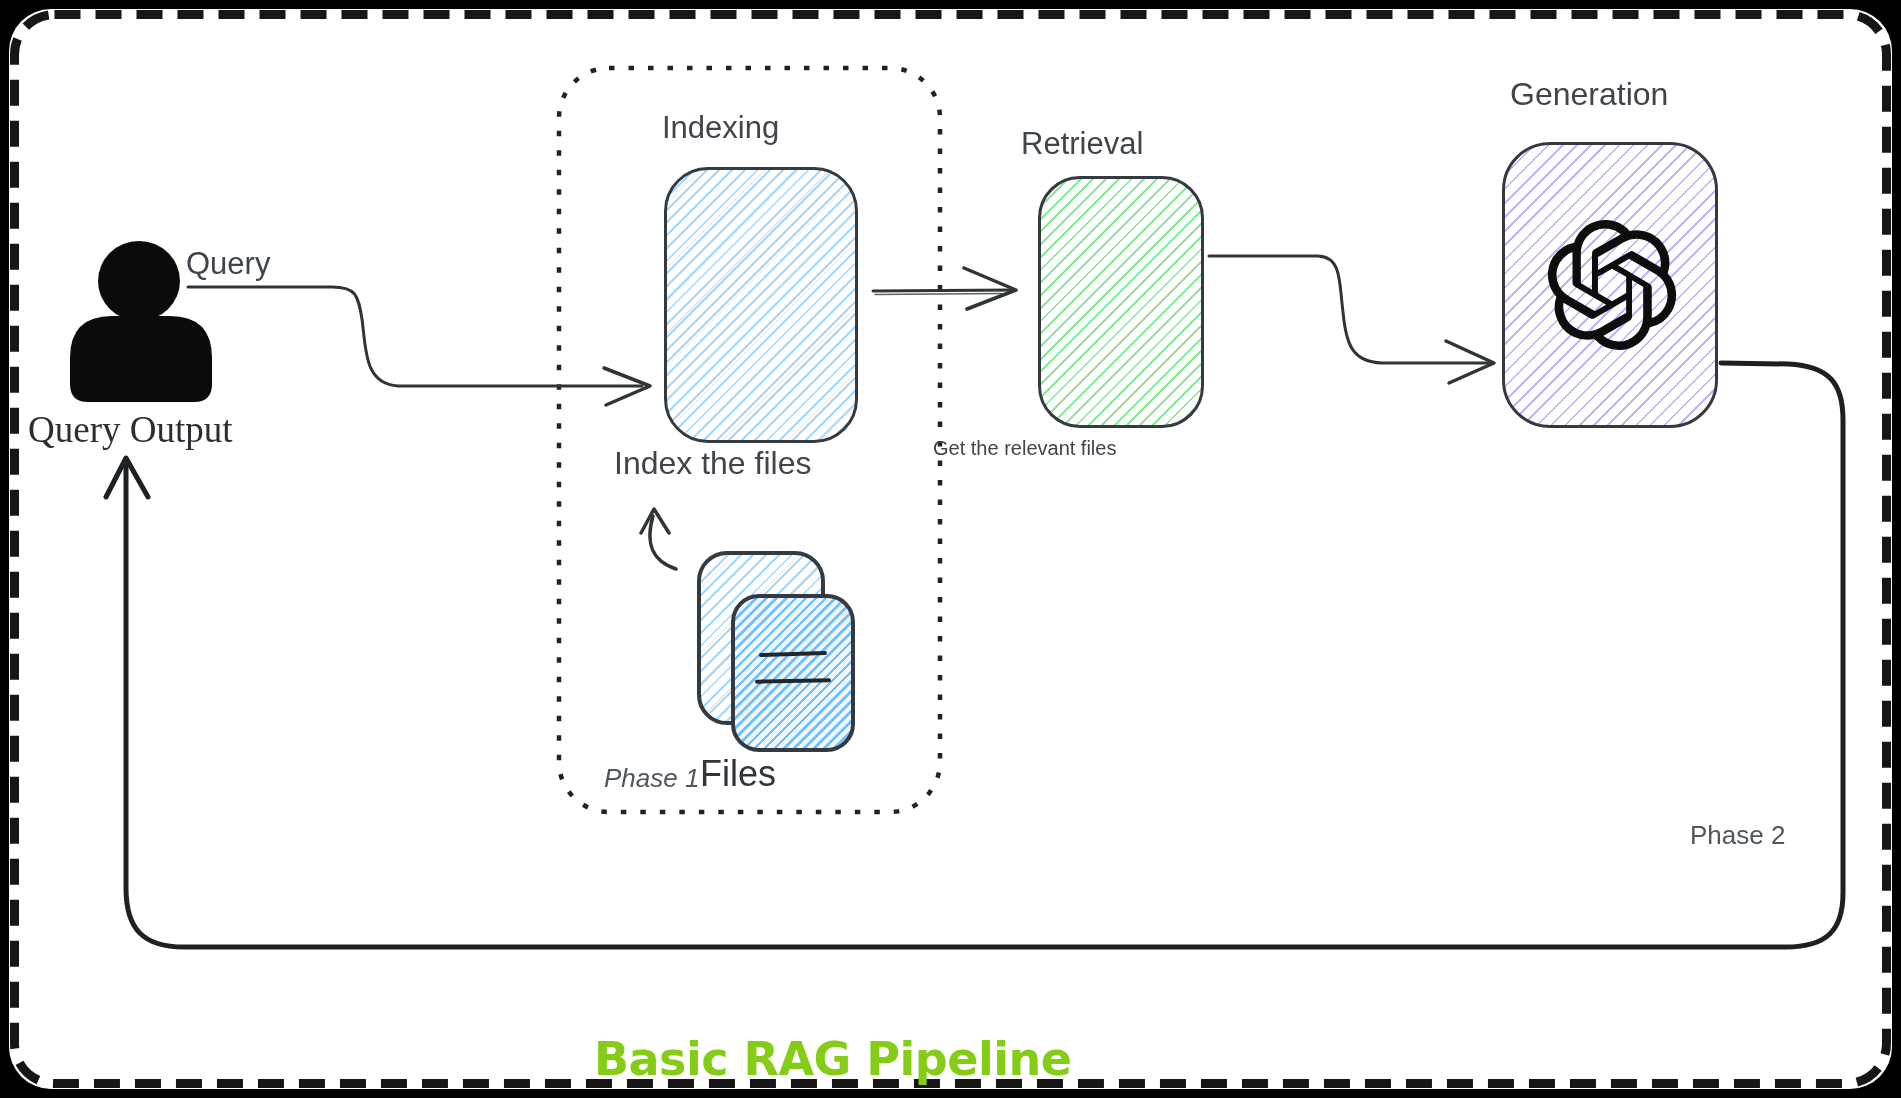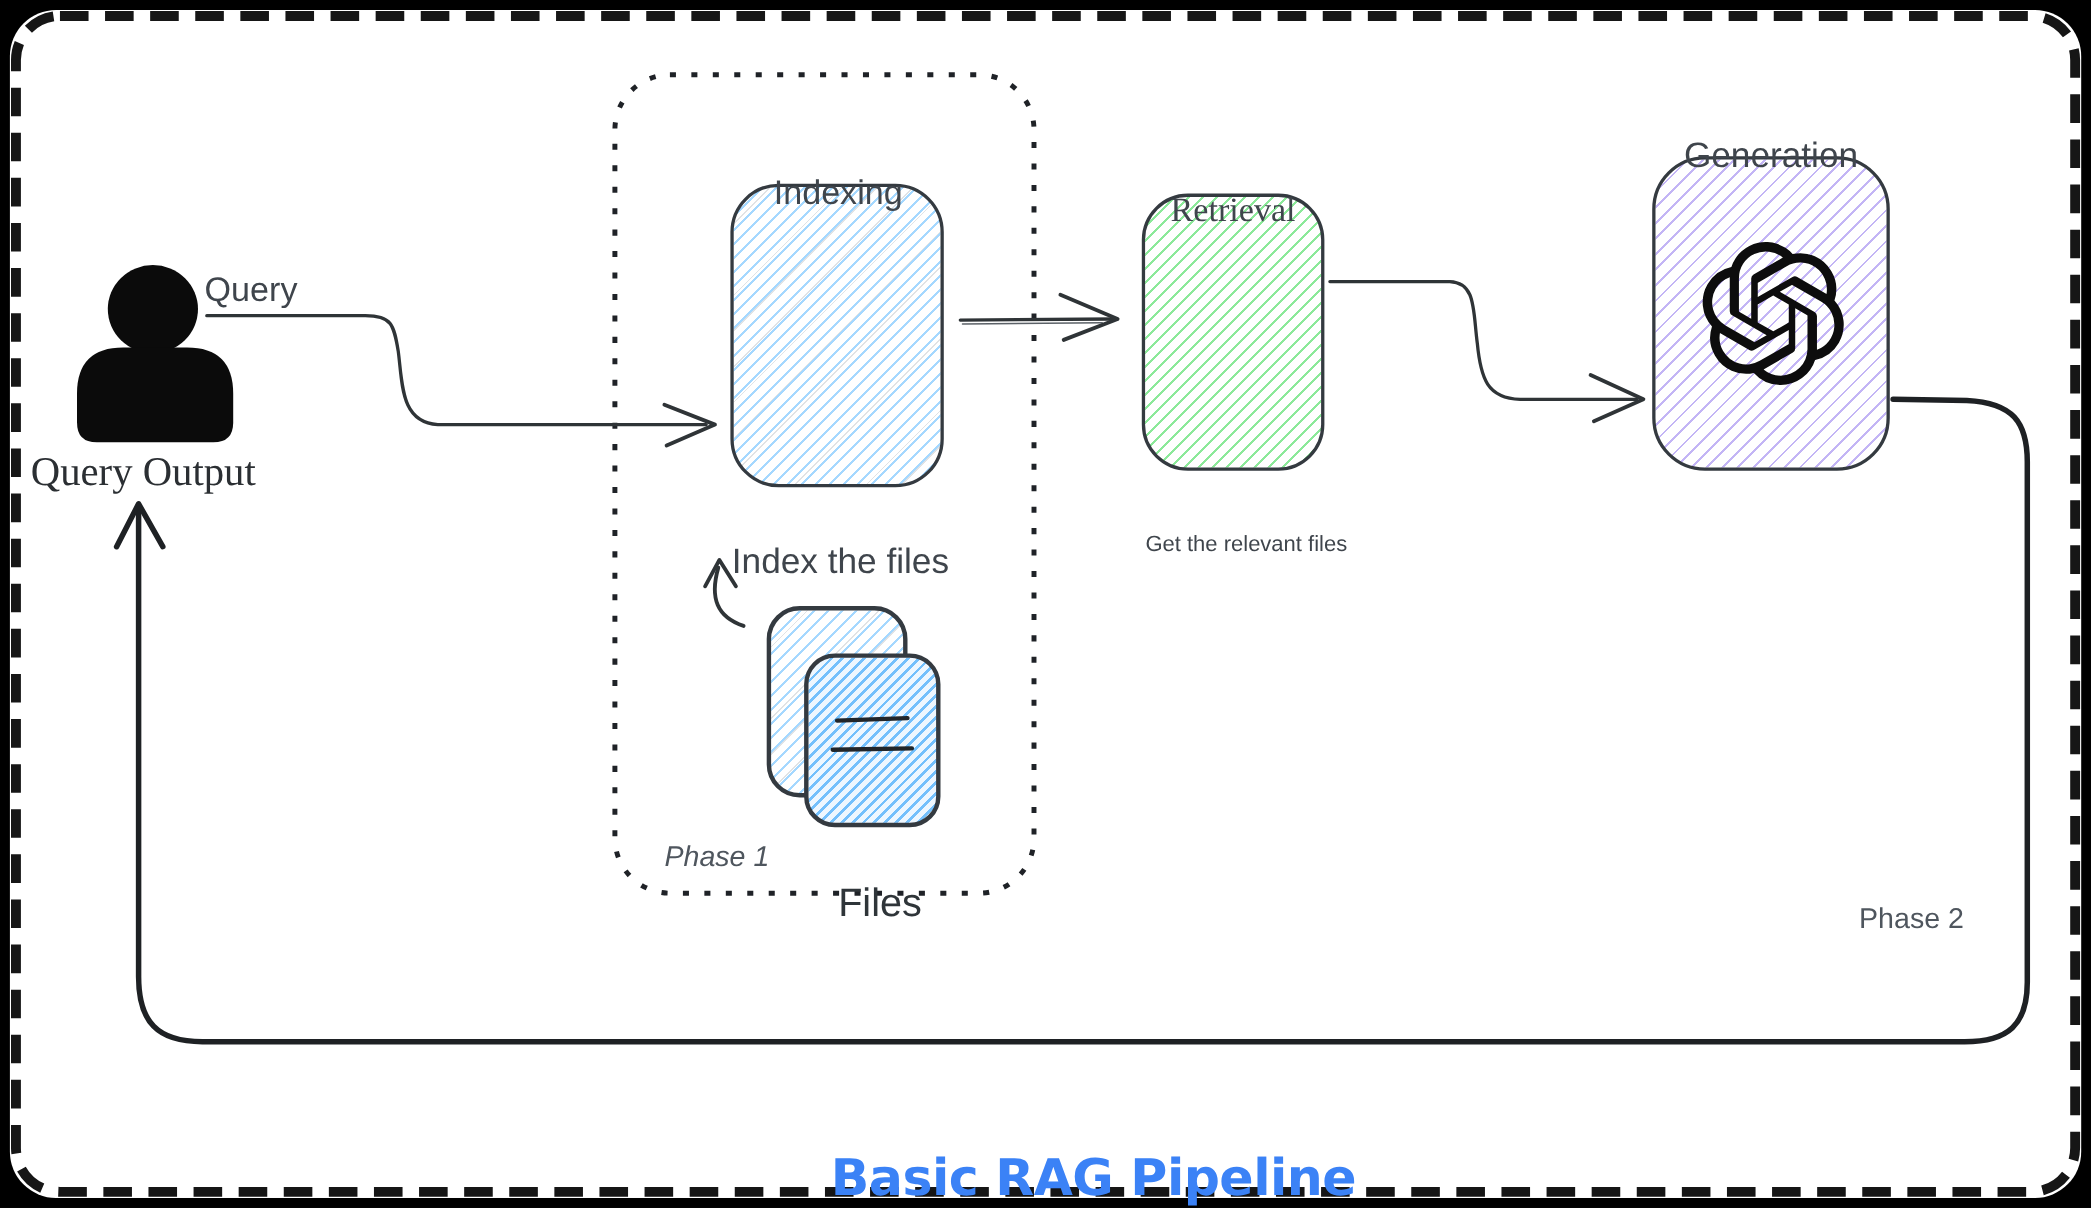--- a/index.html
+++ b/index.html
@@ -6,21 +6,21 @@
   .stage{
     position:relative;width:1901px;height:1098px;background:#000;overflow:hidden;
     font-family:"Liberation Sans",sans-serif;color:var(--text,#3f454c);
   }
   .card{
     position:absolute;left:9px;top:9px;right:9px;bottom:9px;
     background:var(--card-bg,#fff);border-radius:42px;
   }
   .overlay{position:absolute;left:0;top:0;width:1901px;height:1098px;pointer-events:none;}
   .label{position:absolute;white-space:nowrap;color:var(--text,#3f454c);text-align:center;}
-  .centered{text-align:center;margin-top:47px;}
+  .centered{text-align:left;}
   .box{position:absolute;border:3.5px solid var(--stroke-dark,#343a40);box-sizing:border-box;background-color:#fff;}
   .hatch-blue{
     background-image:repeating-linear-gradient(135deg,var(--hatch-blue,#a5d8ff) 0px,var(--hatch-blue,#a5d8ff) 2px,transparent 2px,transparent 9px),
       repeating-linear-gradient(135deg,rgba(134,142,150,.25) 0px,rgba(134,142,150,.25) 1px,transparent 1px,transparent 23px);
   }
   .hatch-blue-dense{
     background-image:repeating-linear-gradient(135deg,var(--hatch-blue-dense,#74c0fc) 0px,var(--hatch-blue-dense,#74c0fc) 2.5px,transparent 2.5px,transparent 7px);
     background-color:#eef7ff;
   }
   .hatch-green{
@@ -37,27 +37,27 @@
   .file-line{position:absolute;background:#22262a;border-radius:2px;height:4px;}
   #file-line-1{left:24px;top:54px;width:68px;transform:rotate(-2deg);}
   #file-line-2{left:20px;top:81px;width:76px;transform:rotate(-1deg);}
   #openai-logo{position:absolute;left:42px;top:74px;width:130px;height:132px;}
   #query-label{left:186px;top:246px;font-size:31px;}
   #query-output-label{left:28px;top:408px;font-size:37px;color:#2b2f33;font-family:Liberation Serif, serif;}
   #indexing-label{left:662px;top:110px;width:200px;font-size:31px;}
   #index-caption{left:614px;top:445px;width:300px;font-size:32px;}
   #files-label{left:700px;top:753px;width:200px;font-size:36px;color:#2f3539;}
   #phase1-label{left:604px;top:763px;font-size:26px;color:var(--text-muted,#4f565e);font-style:italic;}
-  #retrieval-label{left:1021px;top:126px;width:200px;font-size:31px;font-family:Liberation Serif, serif;}
+  #retrieval-label{left:1021px;top:126px;width:200px;font-size:31px;}
   #retrieval-caption{left:933px;top:437px;width:400px;font-size:20px;}
   #generation-label{left:1510px;top:76px;width:200px;font-size:32px;}
   #context-caption{left:1460px;top:439px;width:300px;font-size:32px;}
   #phase2-label{left:1690px;top:820px;font-size:26px;color:var(--text-muted,#4f565e);}
-  #main-title{left:594px;top:996px;width:800px;font-size:46px;font-weight:800;
-    font-family:"DejaVu Sans",sans-serif;color:#3b82f6;letter-spacing:-.5px;}
+  #main-title{left:594px;top:1032px;width:800px;font-size:46px;font-weight:800;
+    font-family:"DejaVu Sans",sans-serif;color:#84cc16;letter-spacing:-.5px;}
 </style>
 </head>
 <body>
 
 <div class="stage">
   <div class="card"></div>
 
   <div class="box hatch-blue" id="indexing-box"></div>
   <div class="box hatch-green" id="retrieval-box"></div>
   <div class="box hatch-purple" id="generation-box">

